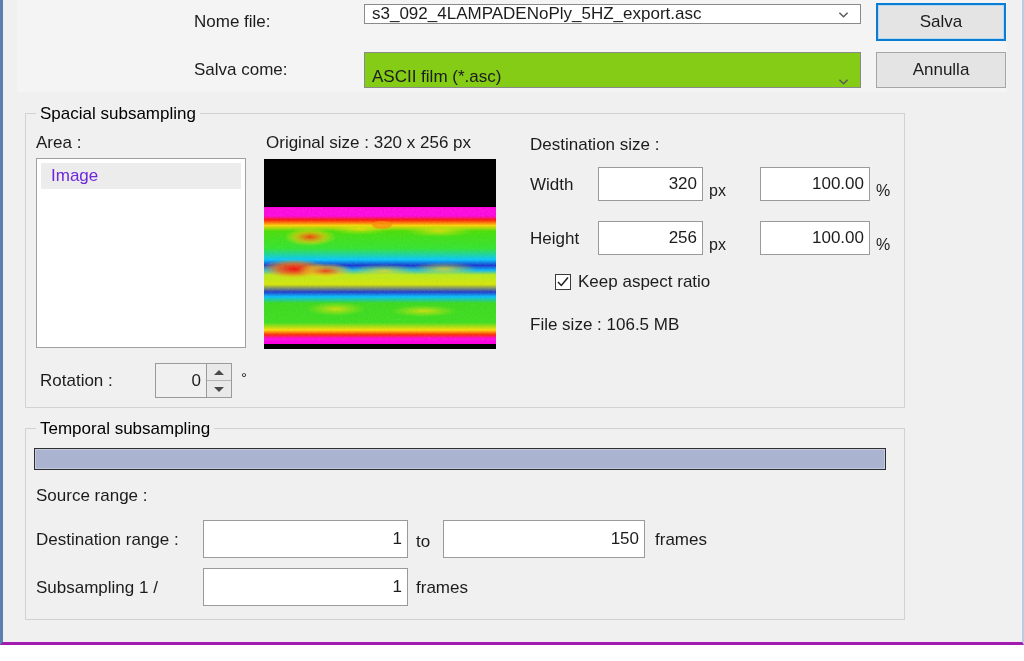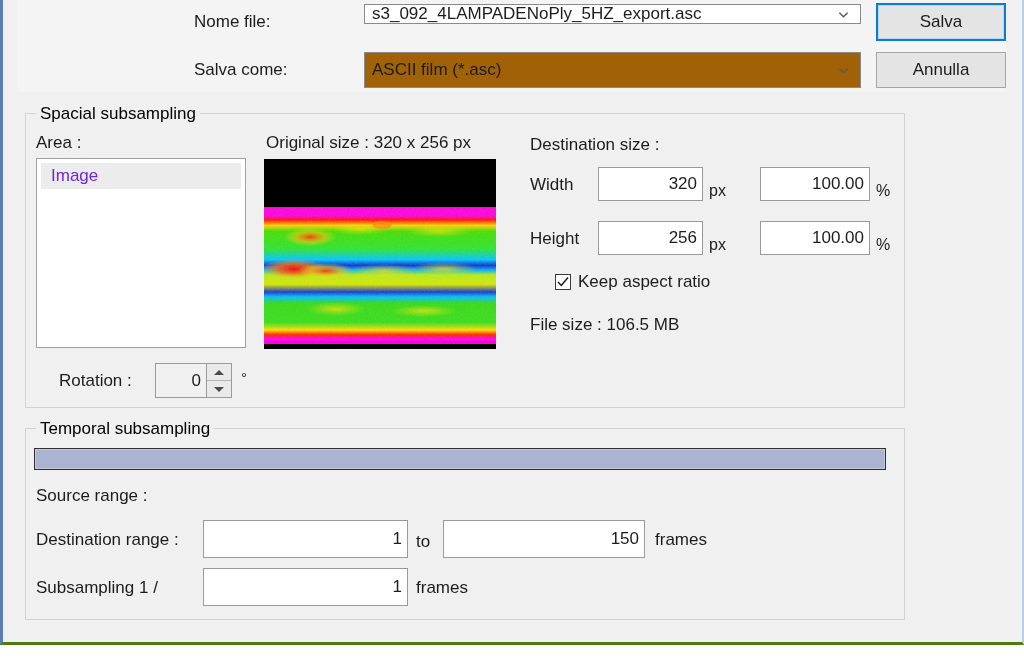--- a/index.html
+++ b/index.html
@@ -15,21 +15,21 @@
   }
 
   
   #dialog {
     position: absolute;
     left: 0; top: 0;
     width: 1024px;
     height: 645px;
     box-sizing: border-box;
     border-left: 3px solid #5b7fb0;
-    border-bottom: 3px solid #4d7c0f;
+    border-bottom: 3px solid #a21caf;
     border-right: 2px solid #b9cde4;
     background: #f0f0f0;
   }
   #dialog-inner {
     position: absolute;
     left: 0; top: 0; right: 0; bottom: 0;
     background: #f0f0f0;
   }
   
   #top-panel {
@@ -52,21 +52,21 @@
 
   
   .combo {
     position: absolute;
     box-sizing: border-box;
     border: 1px solid #8a8a8a;
     background: #ffffff;
     display: flex;
     align-items: center;
   }
-  .combo.readonlybg { background: #a16207; }
+  .combo.readonlybg { background: #84cc16; align-items: flex-end; }
   .combo .ctext {
     flex: 1;
     padding-left: 7px;
     font-size: 17px;
     color: #1c1c1c;
     white-space: nowrap;
     overflow: hidden;
   }
   .combo .carrow {
     width: 34px;
@@ -384,21 +384,21 @@
       <span class="cbox">
         <svg width="12" height="12" viewBox="0 0 12 12">
           <path d="M1 6 L4.3 9.4 L11 1.4" fill="none" stroke="#1c1c1c" stroke-width="1.5"></path>
         </svg>
       </span>
       <span class="lbl" style="position:static;">Keep aspect ratio</span>
     </div>
 
     <div class="lbl" style="left:527px; top:315px;">File size : 106.5 MB</div>
 
-    <div class="lbl" style="left:37px; top:371px;margin-left:19px;">Rotation :</div>
+    <div class="lbl" style="left:37px; top:371px;">Rotation :</div>
     <div id="rot-wrap" style="left:152px; top:363px; width:77px; height:35px;">
       <div id="rot-field">0</div>
       <div id="rot-btns">
         <div class="spin-b top">
           <span class="tri-up"></span>
         </div>
         <div class="spin-b">
           <span class="tri-dn"></span>
         </div>
       </div>

